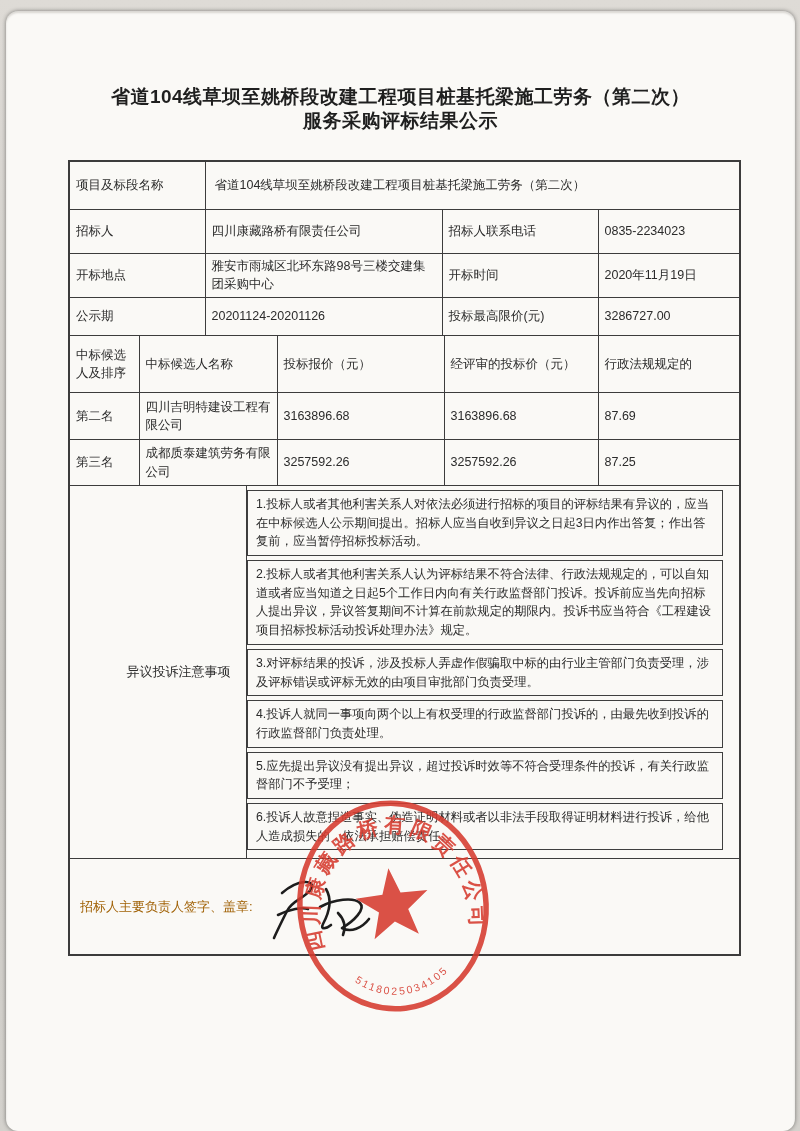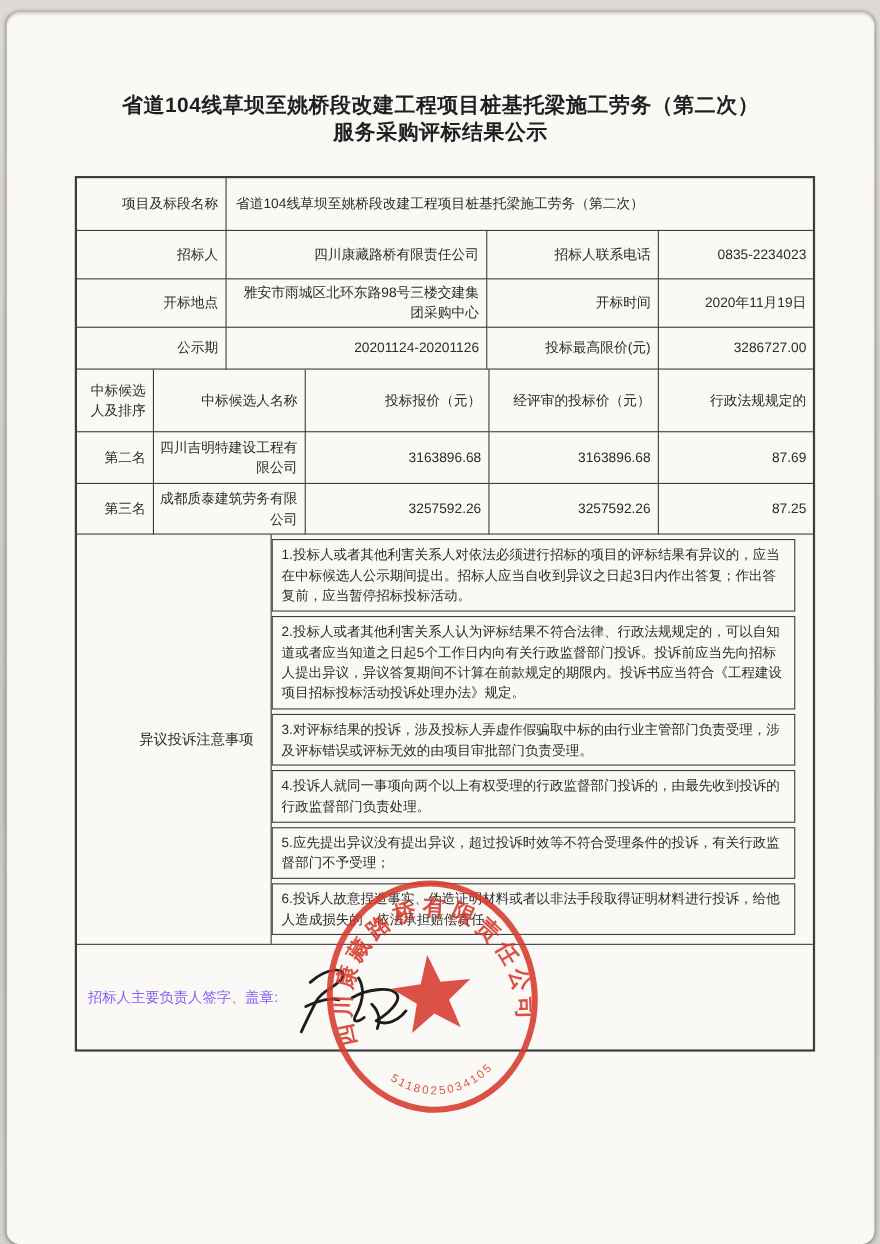--- a/index.html
+++ b/index.html
@@ -26,21 +26,21 @@
   .doc-table{
     position:absolute;left:62px;top:149px;width:669px;
     border:2px solid #3c3c3c;
     background:transparent;
   }
   table{border-collapse:collapse;table-layout:fixed;width:669px;}
   td{
     border-right:1px solid #3c3c3c;
     border-bottom:1px solid #3c3c3c;
     font-size:12.5px;line-height:1.45;
-    text-align:right;vertical-align:middle;
+    text-align:left;vertical-align:middle;
     padding:3px 6px;color:#2b2b2b;
     overflow:hidden;
   }
   td:last-child{border-right:none;}
   td.left{text-align:left;padding-left:9px;}
   
   .complaints{display:flex;border-bottom:1px solid #3c3c3c;}
   .complaints-label{
     width:135px;flex:0 0 135px;
     border-right:1px solid #3c3c3c;
@@ -56,21 +56,21 @@
     text-align:left;
     background:transparent;
   }
   .complaint-item:last-child{margin-bottom:4px;}
   
   .sig-row{
     position:relative;height:95px;
     display:flex;align-items:center;
     padding-left:10px;box-sizing:border-box;
   }
-  .sig-label{font-size:13px;color:#8b5cf6;}
+  .sig-label{font-size:13px;color:#a16207;}
   .sig-svg{position:absolute;left:198px;top:8px;}
   .seal-svg{position:absolute;left:198px;top:-88px;pointer-events:none;}
 </style>
 </head>
 <body>
 
 <div class="paper">
 
   <h1 class="title">
     <span>省道104线草坝至姚桥段改建工程项目桩基托梁施工劳务（第二次）</span><br>

